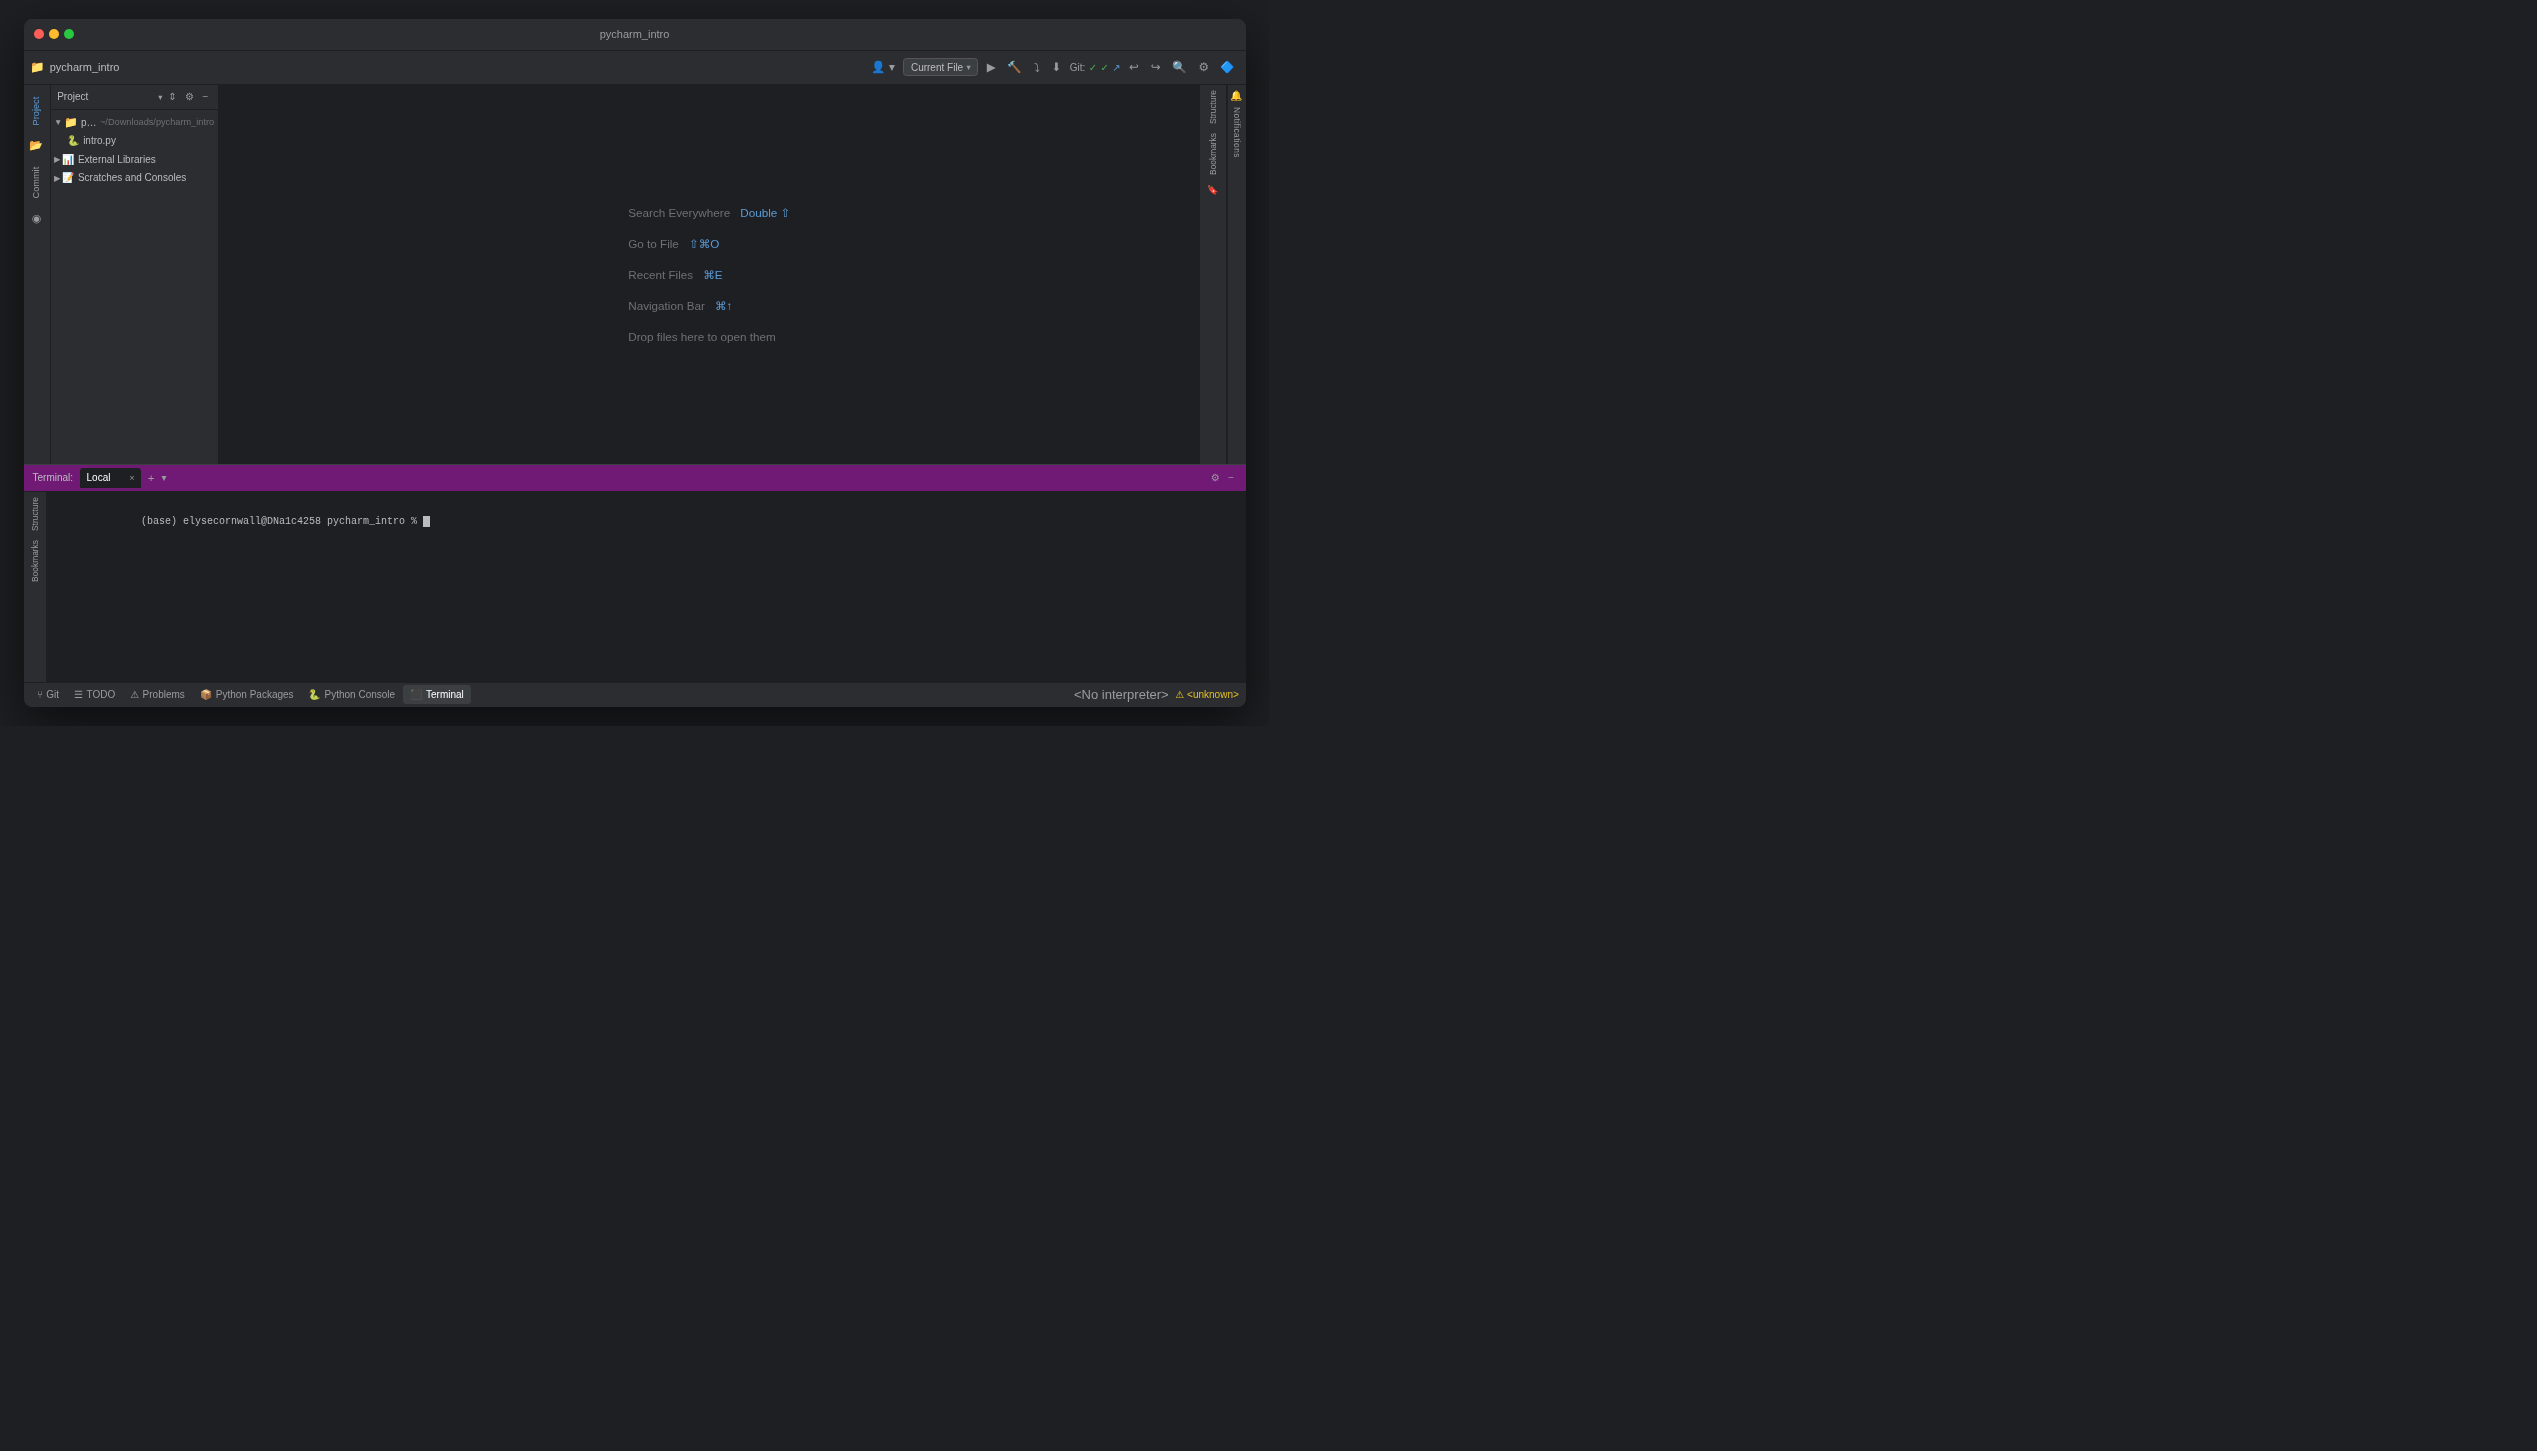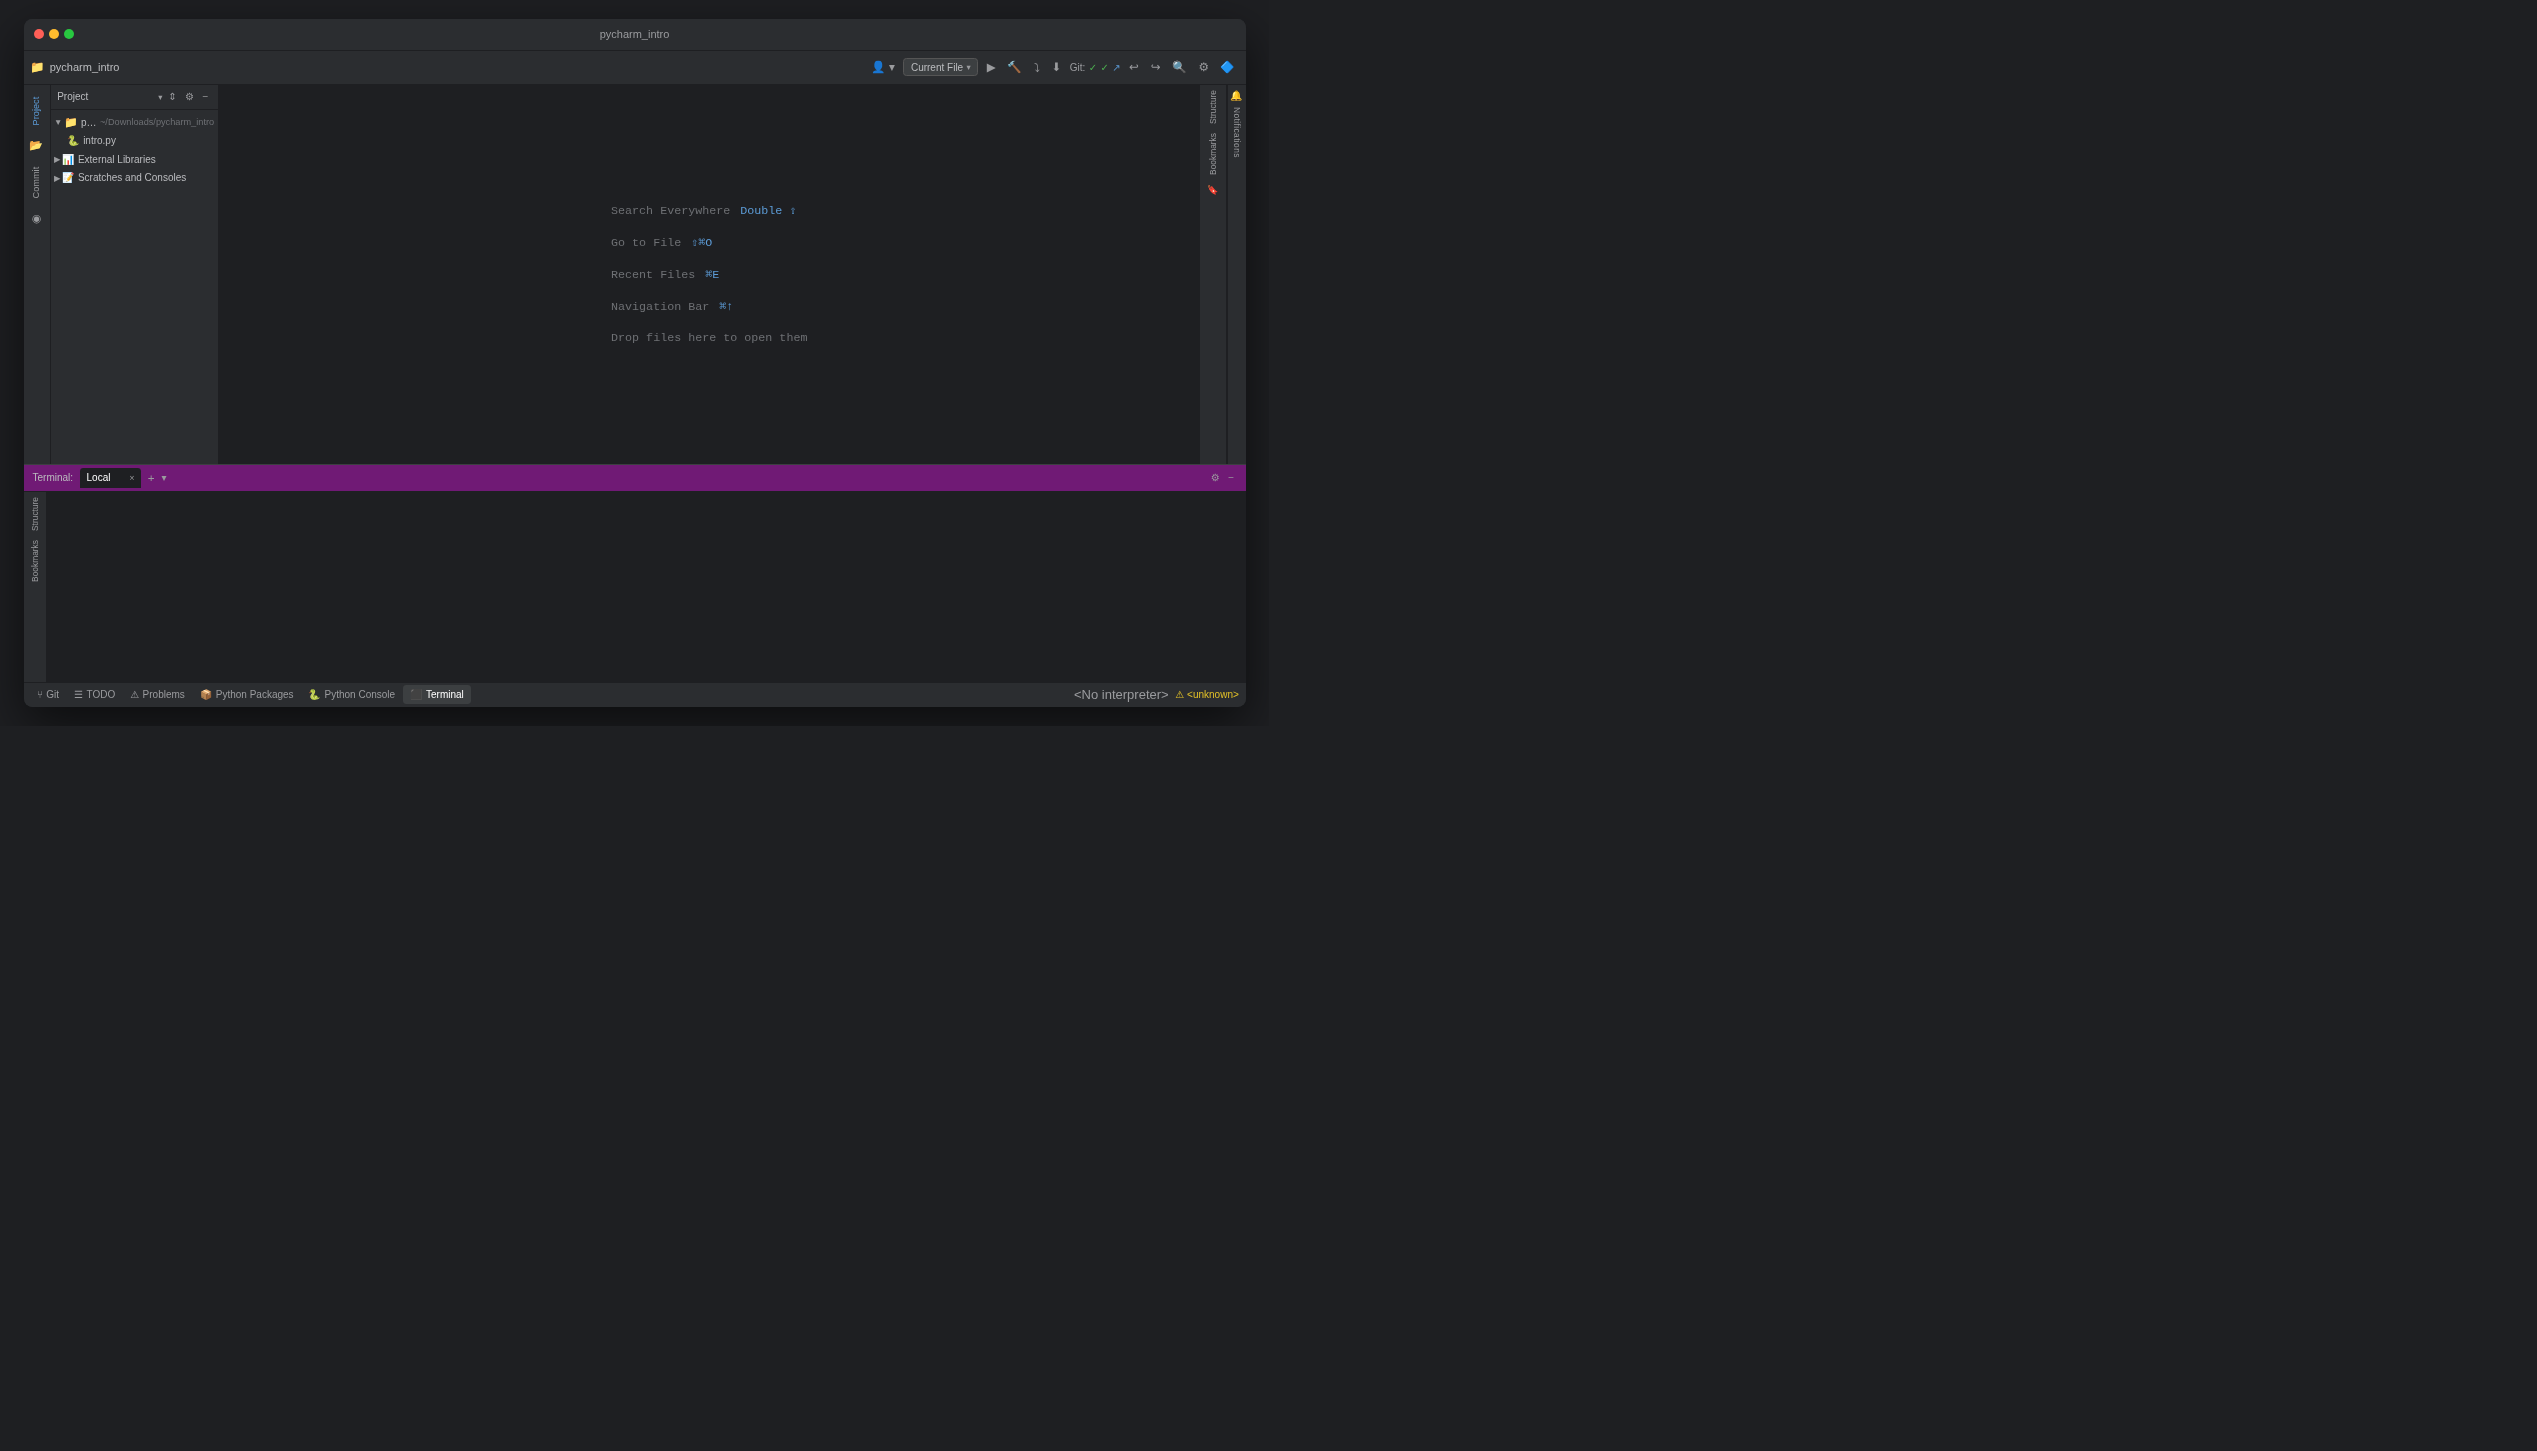--- a/index.html
+++ b/index.html
@@ -177,21 +177,20 @@
     .tree-item-path { color: #6e7074; font-size: 9.2px; margin-left: 3.4px; }
 
     
     .editor-area {
       flex: 1;
       background: #1e1f22;
       display: flex;
       flex-direction: column;
       align-items: center;
       justify-content: center;
-      font-family: Liberation Mono, monospace;
     }
     .editor-placeholder {
       display: flex;
       flex-direction: column;
       align-items: flex-start;
       gap: 17px;
     }
     .placeholder-row {
       display: flex;
       align-items: center;
@@ -581,20 +580,23 @@
           </div>
         </div>
 
         <div style="display:flex; flex:1; overflow:hidden;">
 
           <div class="structure-bookmarks" style="width:23.5px;">
             <span class="sb-label" style="font-size:8.4px;">Structure</span>
             <span class="sb-label" style="font-size:8.4px;">Bookmarks</span>
           </div>
           <div class="terminal-body">
+            <div class="terminal-line">
+              <span>(base) elysecornwall@DNa1c4258 pycharm_intro % </span><span class="terminal-cursor"></span>
+            </div>
           </div>
         </div>
       </div>
 
       <div class="bottom-tabs">
         <div class="bottom-tab">
           <span class="bottom-tab-icon">⑂</span>
           <span>Git</span>
         </div>
         <div class="bottom-tab">

